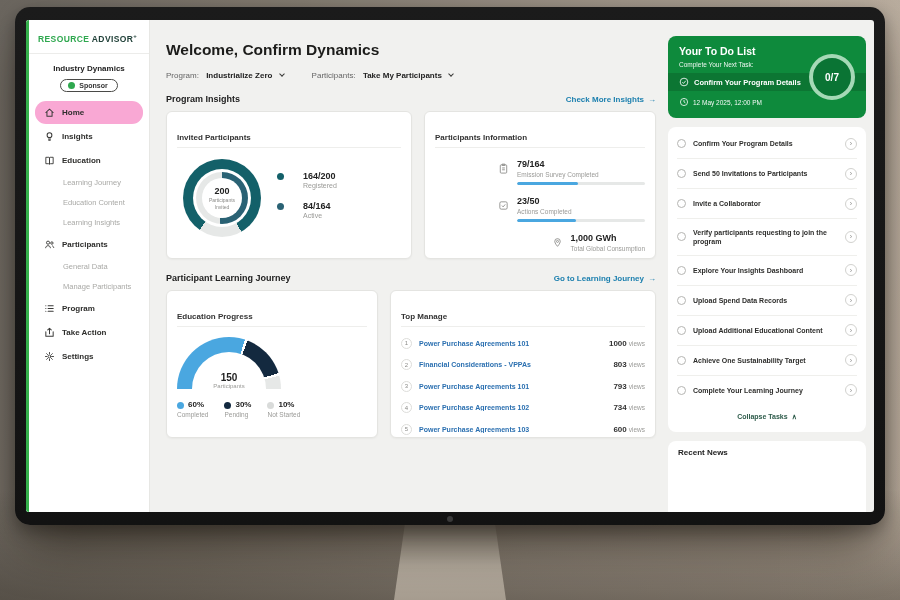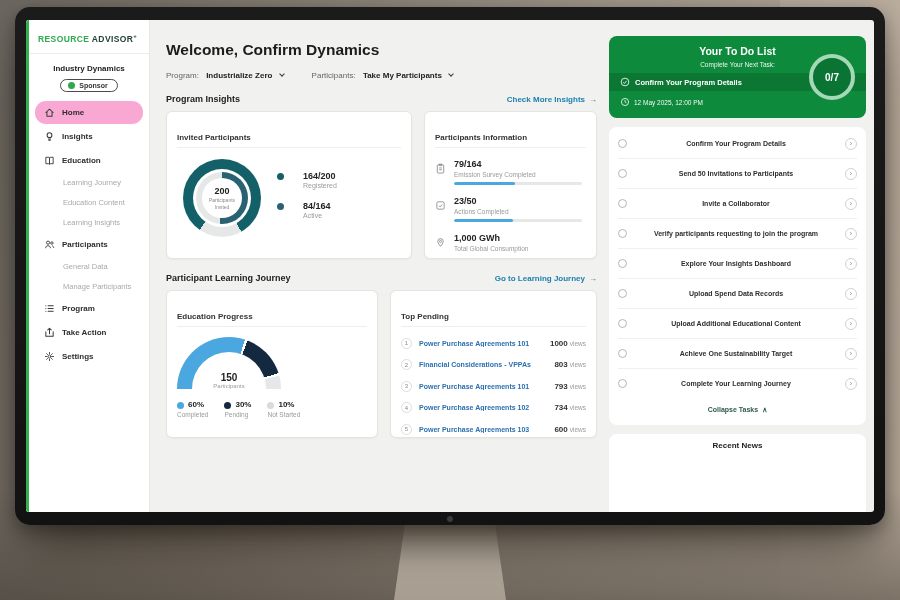--- a/index.html
+++ b/index.html
@@ -80,21 +80,21 @@
   .dot { width:7px; height:7px; border-radius:50%; margin-top:2px; flex:none; }
   .dot.registered { background:#136069; }
   .dot.active { background:#2a6274; }
   .dot.blue { background:#4aa7e0; }
   .dot.navy { background:#13293f; }
   .dot.gray { background:#d9dbda; }
   .lg-value { font-size:9px; font-weight:bold; color:#222; }
   .lg-label { font-size:7px; color:#9a9a97; margin-top:1px; }
 
   .card.pinfo { flex:1; height:148px; }
-  .info-row { display:flex; gap:8px; margin-top:11px; }
+  .info-row { display:flex; gap:8px; margin-top:11px;justify-content:flex-end; }
   .info-icon { width:11px; color:#8f8f8c; margin-top:1px; flex:none; }
   .info-icon svg { width:11px; height:11px; }
   .info-value { font-size:9px; font-weight:bold; color:#222; }
   .info-label { font-size:6.5px; color:#9a9a97; margin:2px 0 4px; }
   .bar { width:128px; height:3px; background:#e6e8e7; border-radius:2px; overflow:hidden; }
   .bar-fill { height:100%; border-radius:2px; background:#4aa7e0; }
 
   .card.edu { width:212px; height:148px; }
   .gauge-wrap { display:flex; flex-direction:column; padding-top:10px; }
   .gauge { width:104px; height:52px; position:relative; overflow:hidden; }
@@ -111,21 +111,21 @@
   .card.lessons { flex:1; height:148px; }
   .lesson-row { display:flex; align-items:center; gap:7px; margin-top:10.5px; }
   .rank { width:11px; height:11px; border:1px solid #ddddda; border-radius:50%; font-size:6px;
     color:#8a8a87; display:flex; align-items:center; justify-content:center; flex:none; }
   .lesson-link { font-size:7px; color:#2a6fb0; font-weight:600; flex:1; white-space:nowrap;
     overflow:hidden; text-overflow:ellipsis; }
   .views { font-size:6.5px; color:#9a9a97; white-space:nowrap; }
   .views b { font-size:8px; color:#333; margin-right:2px; }
 
   
-  .todo-panel { width:265px; flex:none; padding:16px 8px 0 0; display:flex; flex-direction:column;text-align:center; }
+  .todo-panel { width:206px; flex:none; padding:16px 8px 0 0; display:flex; flex-direction:column; }
   .todo-card { background:#0e8a3c; border-radius:8px; color:#fff; padding:9px 11px 11px; position:relative; }
   .todo-title { font-size:10.5px; font-weight:bold; }
   .todo-sub { font-size:6.5px; opacity:.92; margin-top:4px; }
   .todo-next { display:flex; align-items:center; gap:5px; background:rgba(0,0,0,.14);
     margin:5px -11px 0; padding:4px 64px 4px 11px; font-size:7.5px; font-weight:bold; line-height:1.2; }
   .todo-next svg, .todo-due svg { width:10px; height:10px; flex:none; }
   .todo-due { display:flex; align-items:center; gap:4px; font-size:6.5px; margin-top:6px; opacity:.95; }
   .todo-ring { position:absolute; top:50%; right:11px; transform:translateY(-50%);
     width:46px; height:46px; border-radius:50%; background:#0a7434; border:4px solid #a5d9b6;
     display:flex; align-items:center; justify-content:center; font-size:10px; font-weight:bold; }
@@ -376,21 +376,21 @@
                     <span class="dot gray" data-interactable="false"></span>
                     <span class="gl-value" data-interactable="false">10%</span>
                   </div>
                 <div class="gl-label" data-interactable="false">Not Started</div>
               </div>
             </div>
           </div>
         </div>
 
         <div class="card lessons" data-interactable="false">
-          <div class="card-title" data-interactable="false">Top Pending</div>
+          <div class="card-title" data-interactable="false">Top Manage</div>
           <div class="lesson-row" data-interactable="false">
             <span class="rank" data-interactable="false">1</span>
             <span class="lesson-link" data-interactable="true">Power Purchase Agreements 101</span>
             <span class="views"><b data-interactable="false">1000</b><span data-interactable="false">views</span></span>
           </div>
           <div class="lesson-row" data-interactable="false">
             <span class="rank" data-interactable="false">2</span>
             <span class="lesson-link" data-interactable="true">Financial Considerations - VPPAs</span>
             <span class="views"><b data-interactable="false">803</b><span data-interactable="false">views</span></span>
           </div>

